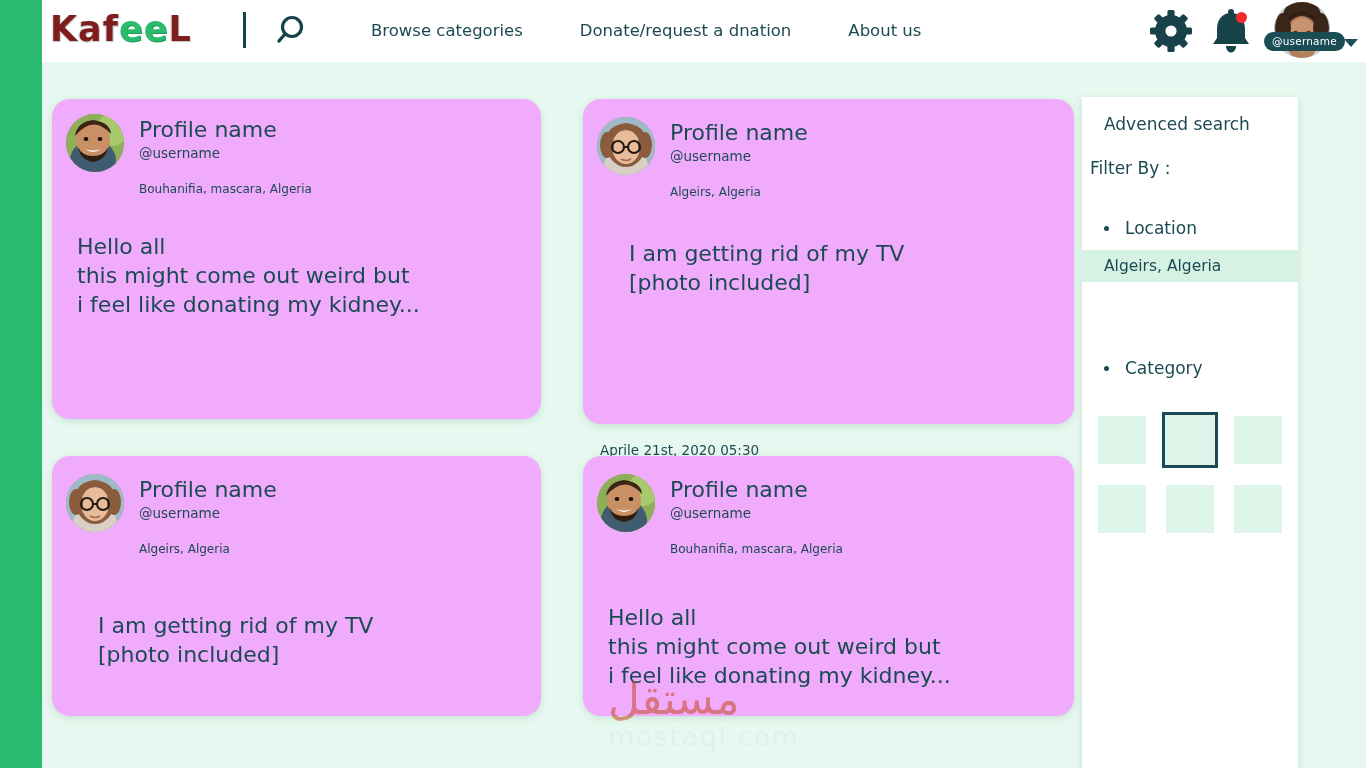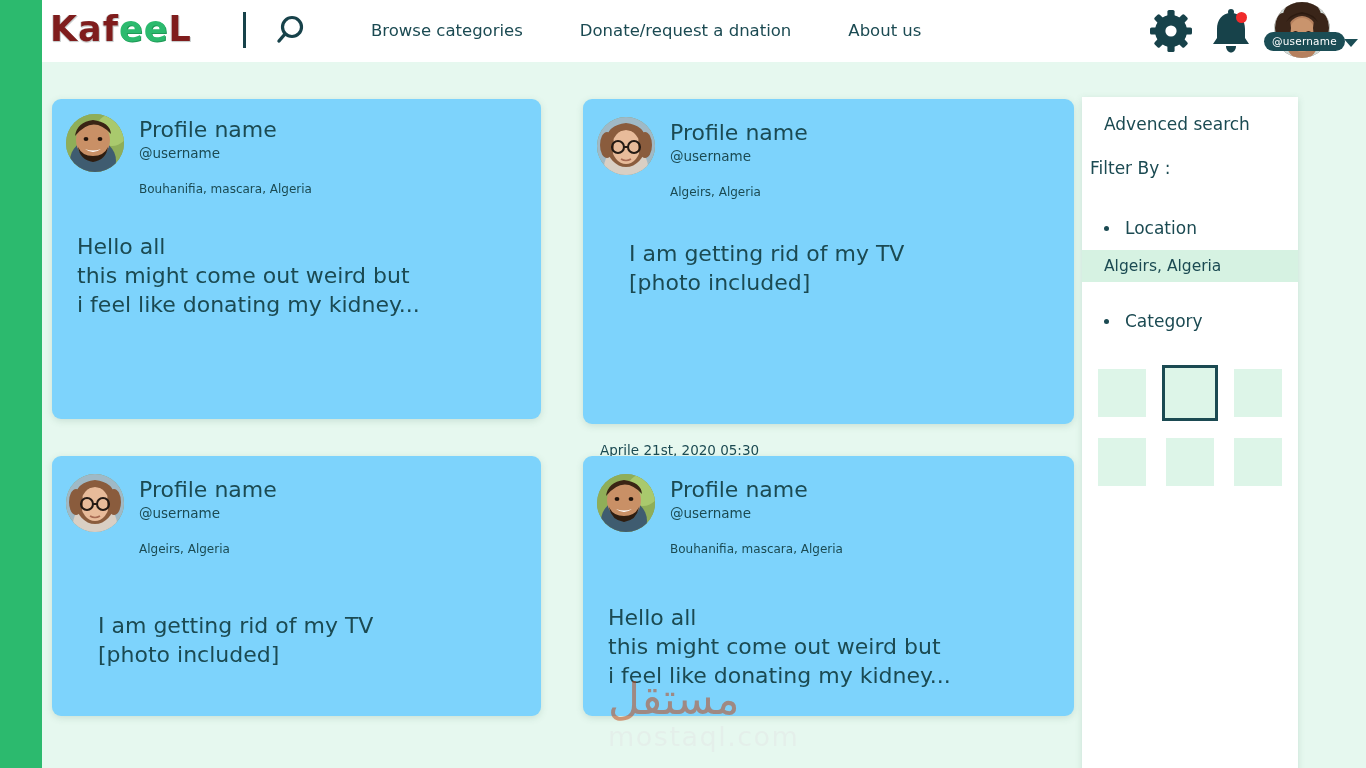--- a/index.html
+++ b/index.html
@@ -113,22 +113,22 @@
   
   .content {
     position: absolute; left: 42px; top: 62px;
     width: 1324px; height: 706px;
     background: #e6f8ef;
   }
 
   
   .card {
     position: absolute;
-    background: #7dd3fc;
-    border-radius: 9px;
+    background: #f0abfc;
+    border-radius: 18px;
     box-shadow: 0 2px 7px rgba(60,110,90,0.17);
   }
   .card-head { display: flex; }
   .card-avatar {
     width: 58px; height: 58px; border-radius: 50%;
     overflow: hidden; flex: 0 0 58px;
     background: #8a9a66;
   }
   .card-meta { margin-left: 15px; padding-top: 2px; }
   .profile-name {
@@ -195,21 +195,21 @@
   .sb-bullet-label { font-size: 17px; color: #1b4a52; }
   .sb-chip {
     margin-top: 12px;
     background: #d6f2e2;
     height: 32px;
     display: flex; align-items: center;
     padding-left: 22px;
     font-size: 15.5px; color: #1b4a52;
     cursor: pointer;
   }
-  .sb-bullet-row.cat { margin-top: 29px; }
+  .sb-bullet-row.cat { margin-top: 76px; }
   .cat-grid {
     margin-top: 38px;
     display: grid;
     grid-template-columns: repeat(3, 48px);
     grid-template-rows: repeat(2, 48px);
     gap: 21px 20px;
     justify-content: center;
   }
   .cat-tile {
     background: #ddf5e8;

